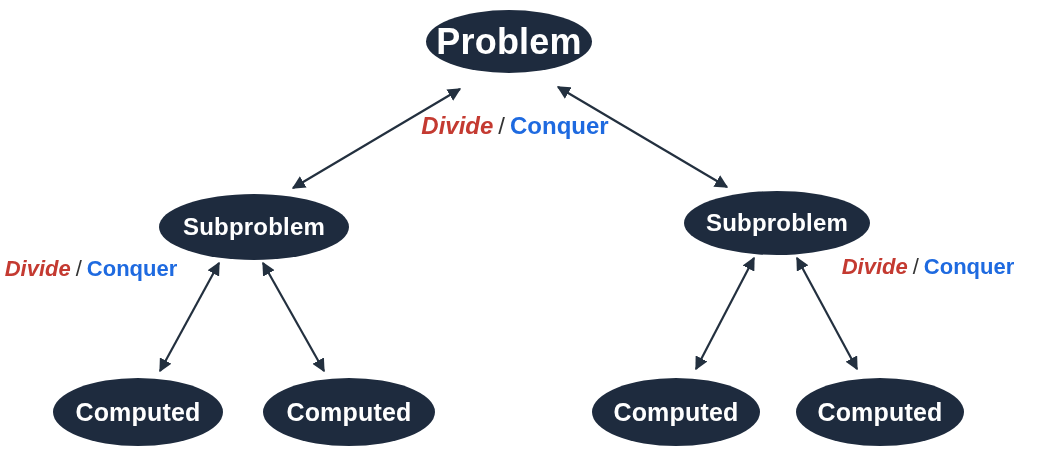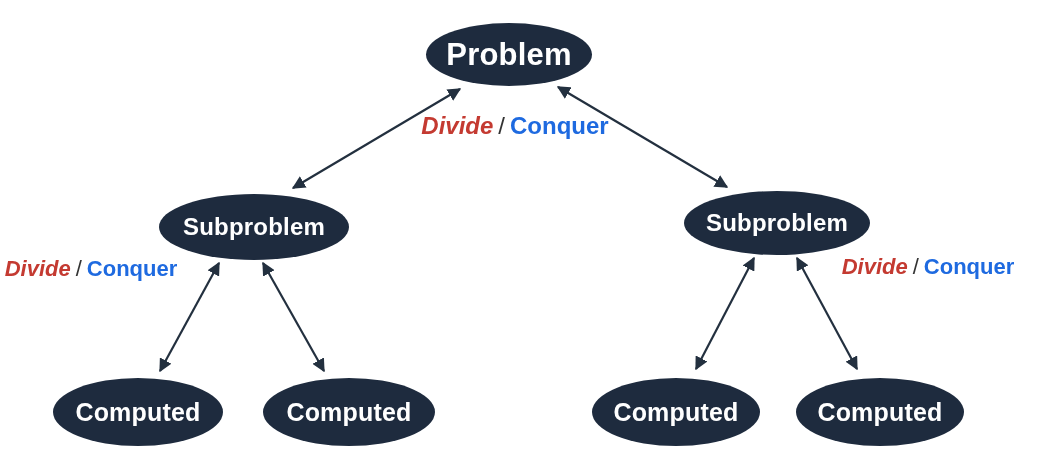--- a/index.html
+++ b/index.html
@@ -18,21 +18,21 @@
     position: absolute;
     background: var(--node-fill, #1e2b3e);
     border-radius: 50%;
     display: flex;
     align-items: center;
     justify-content: center;
     color: var(--node-text, #ffffff);
     font-weight: 600;
     letter-spacing: 0.2px;
   }
-  .node-problem        { left: 426px; top: 23px;  width: 166px; height: 63px; font-size: 31px; }
+  .node-problem        { left: 426px; top: 10px;  width: 166px; height: 63px; font-size: 36px; }
   .node-subproblem-l   { left: 159px; top: 194px; width: 190px; height: 66px; font-size: 24px; }
   .node-subproblem-r   { left: 684px; top: 191px; width: 186px; height: 64px; font-size: 24px; }
   .node-computed-1     { left: 53px;  top: 378px; width: 170px; height: 68px; font-size: 25px; }
   .node-computed-2     { left: 263px; top: 378px; width: 172px; height: 68px; font-size: 25px; }
   .node-computed-3     { left: 592px; top: 378px; width: 168px; height: 68px; font-size: 25px; }
   .node-computed-4     { left: 796px; top: 378px; width: 168px; height: 68px; font-size: 25px; }
 
   .edge-label {
     position: absolute;
     font-weight: 600;

